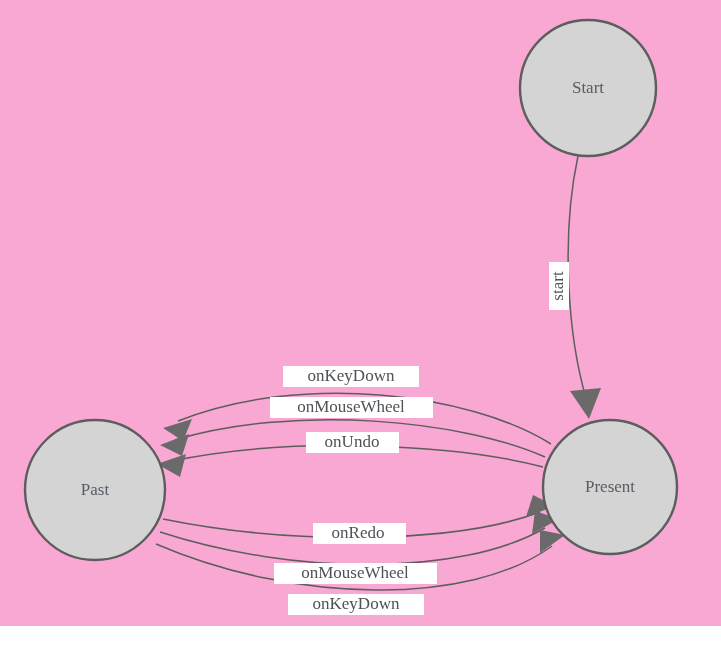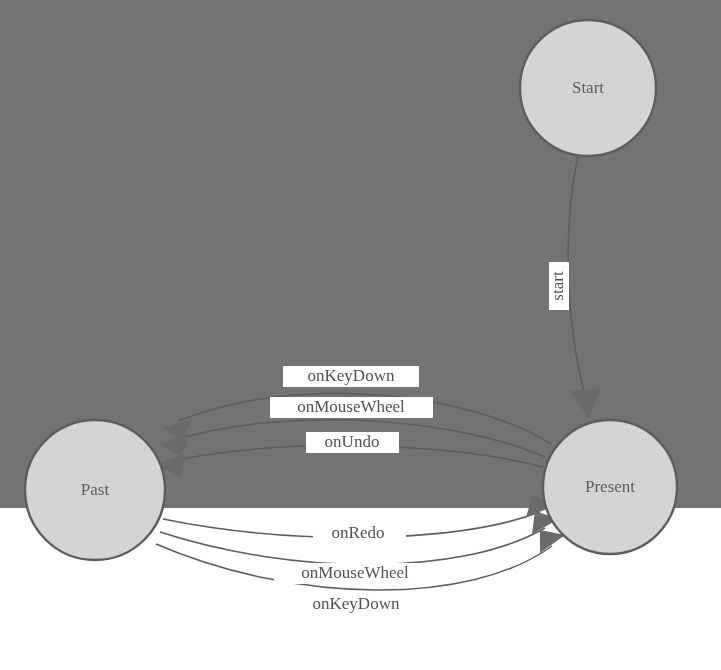--- a/index.html
+++ b/index.html
@@ -10,22 +10,22 @@
   }
   body {
     width: 721px;
     height: 670px;
     overflow: hidden;
     font-family: "Liberation Serif", "DejaVu Serif", serif;
   }
   #diagram-canvas {
     position: relative;
     width: 721px;
-    height: 508px;
-    background: #737373;
+    height: 626px;
+    background: #f9a8d4;
   }
   #diagram-svg {
     display: block;
     width: 721px;
     height: 670px;
   }
   .node-circle {
     fill: #d4d4d4;
     stroke: #5d5d5d;
     stroke-width: 2.4;

